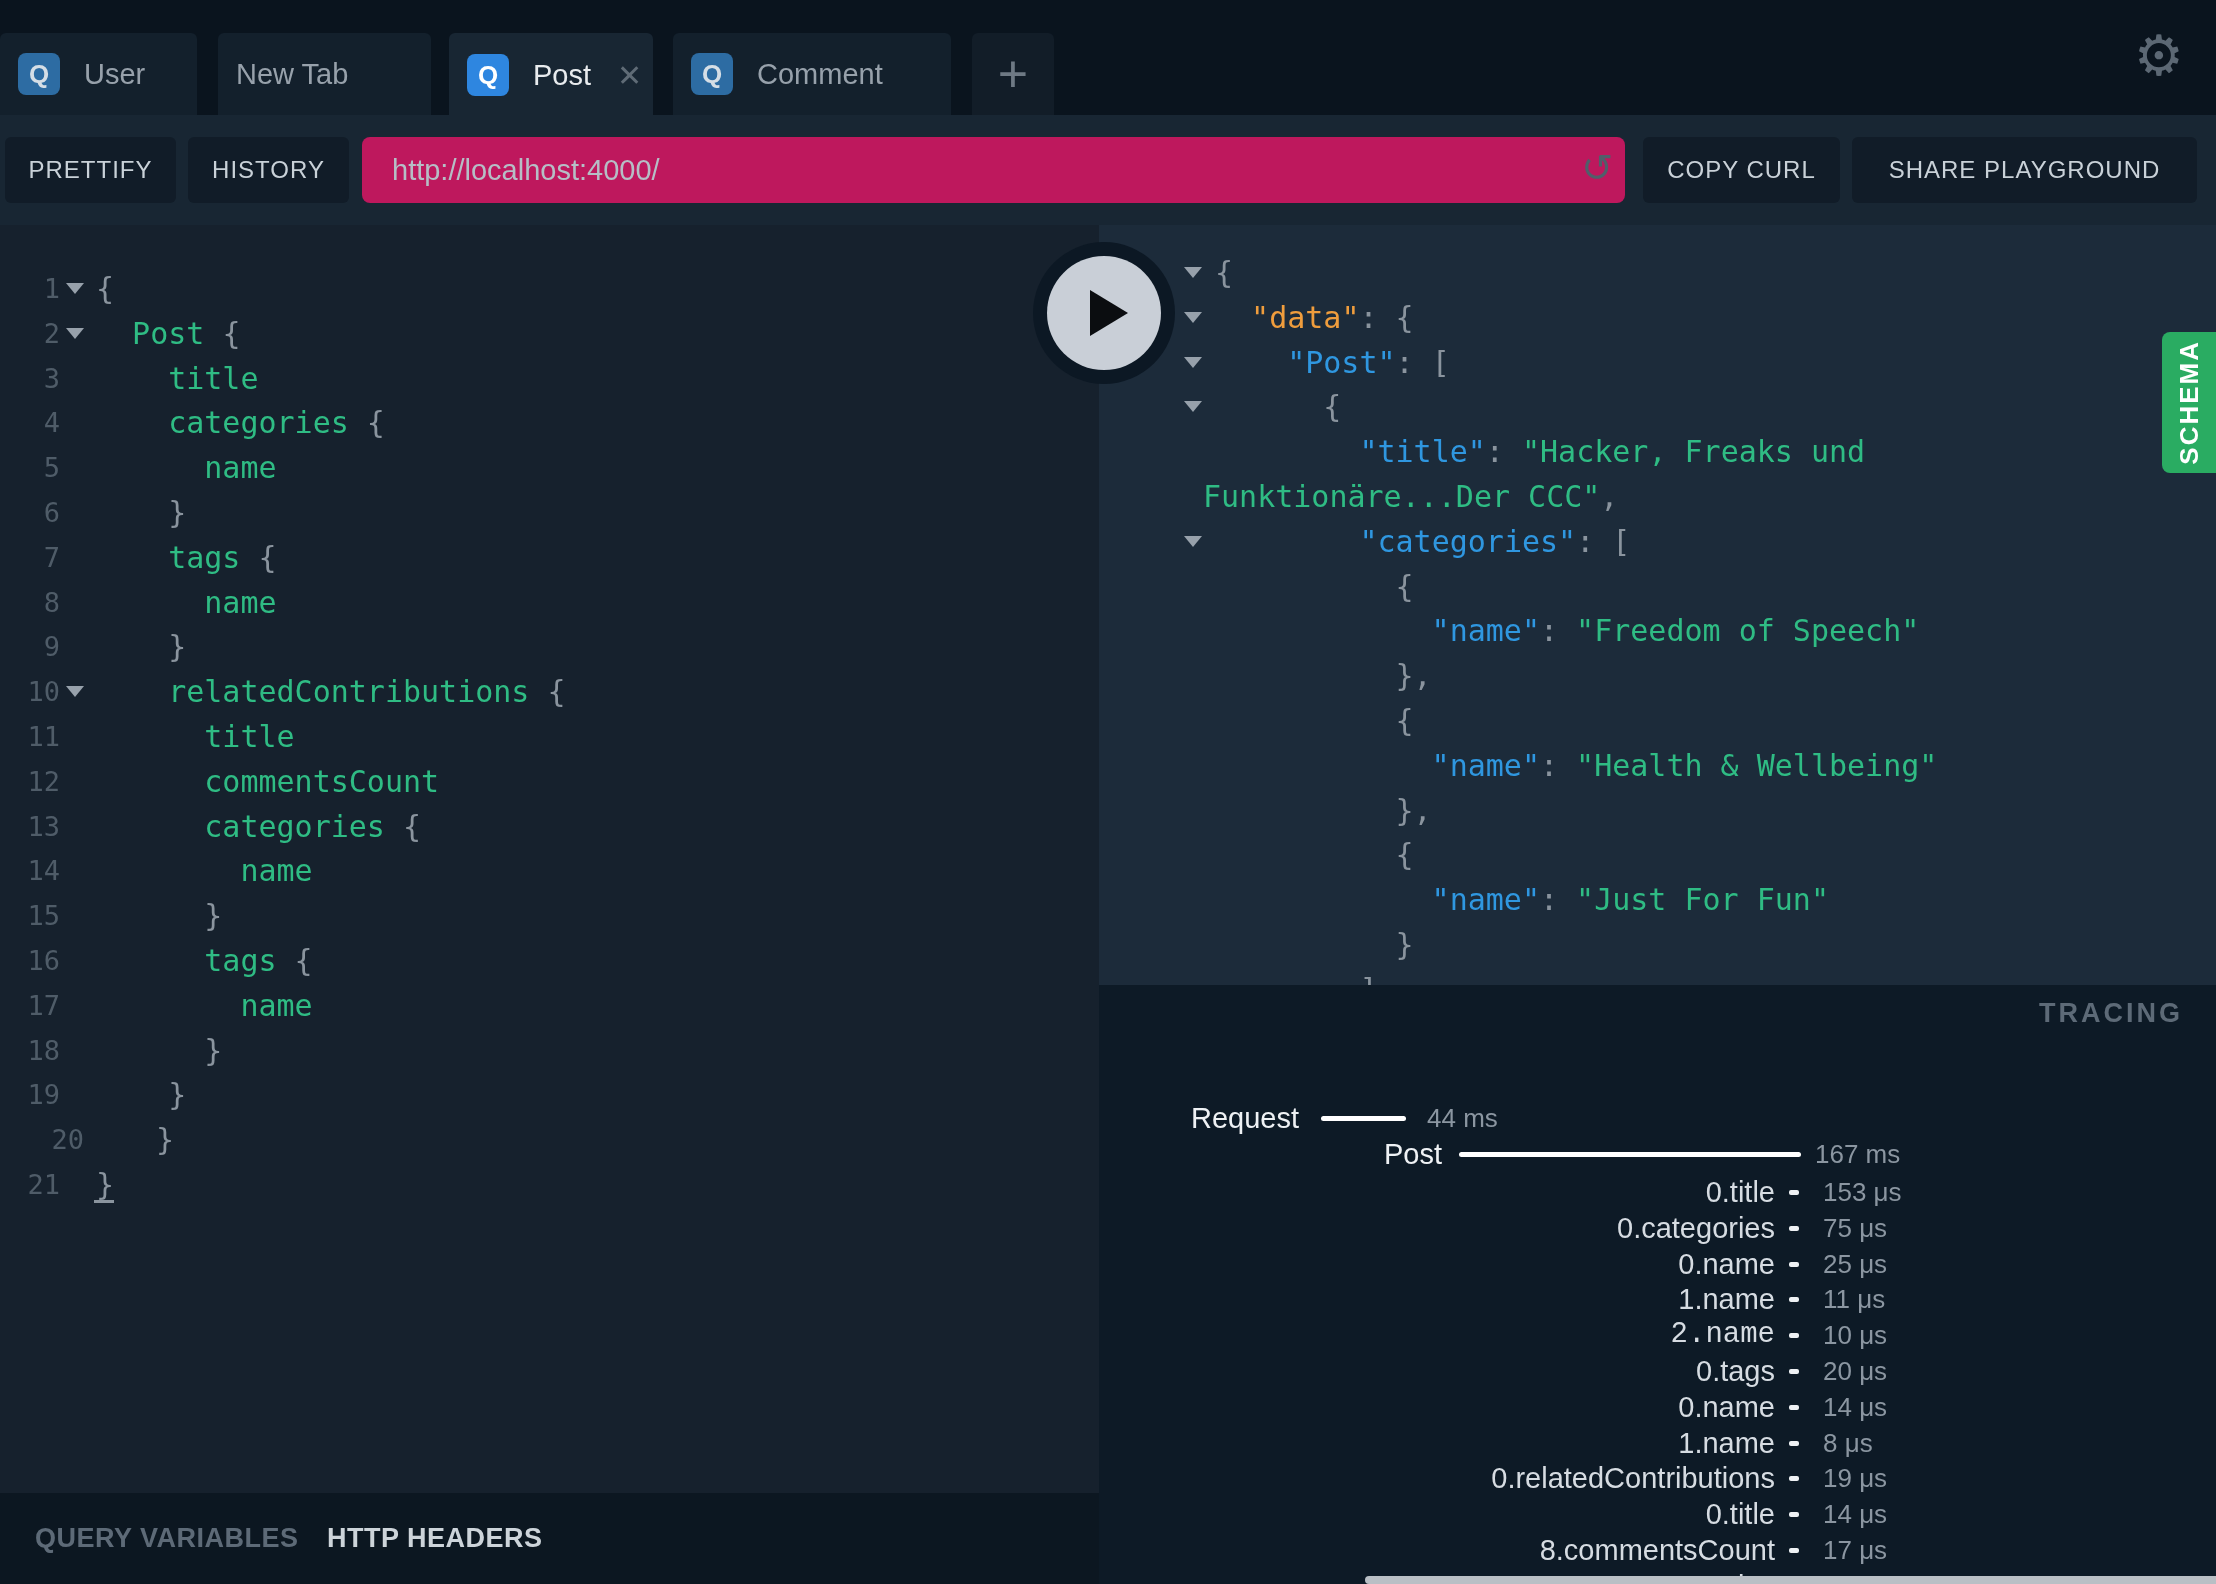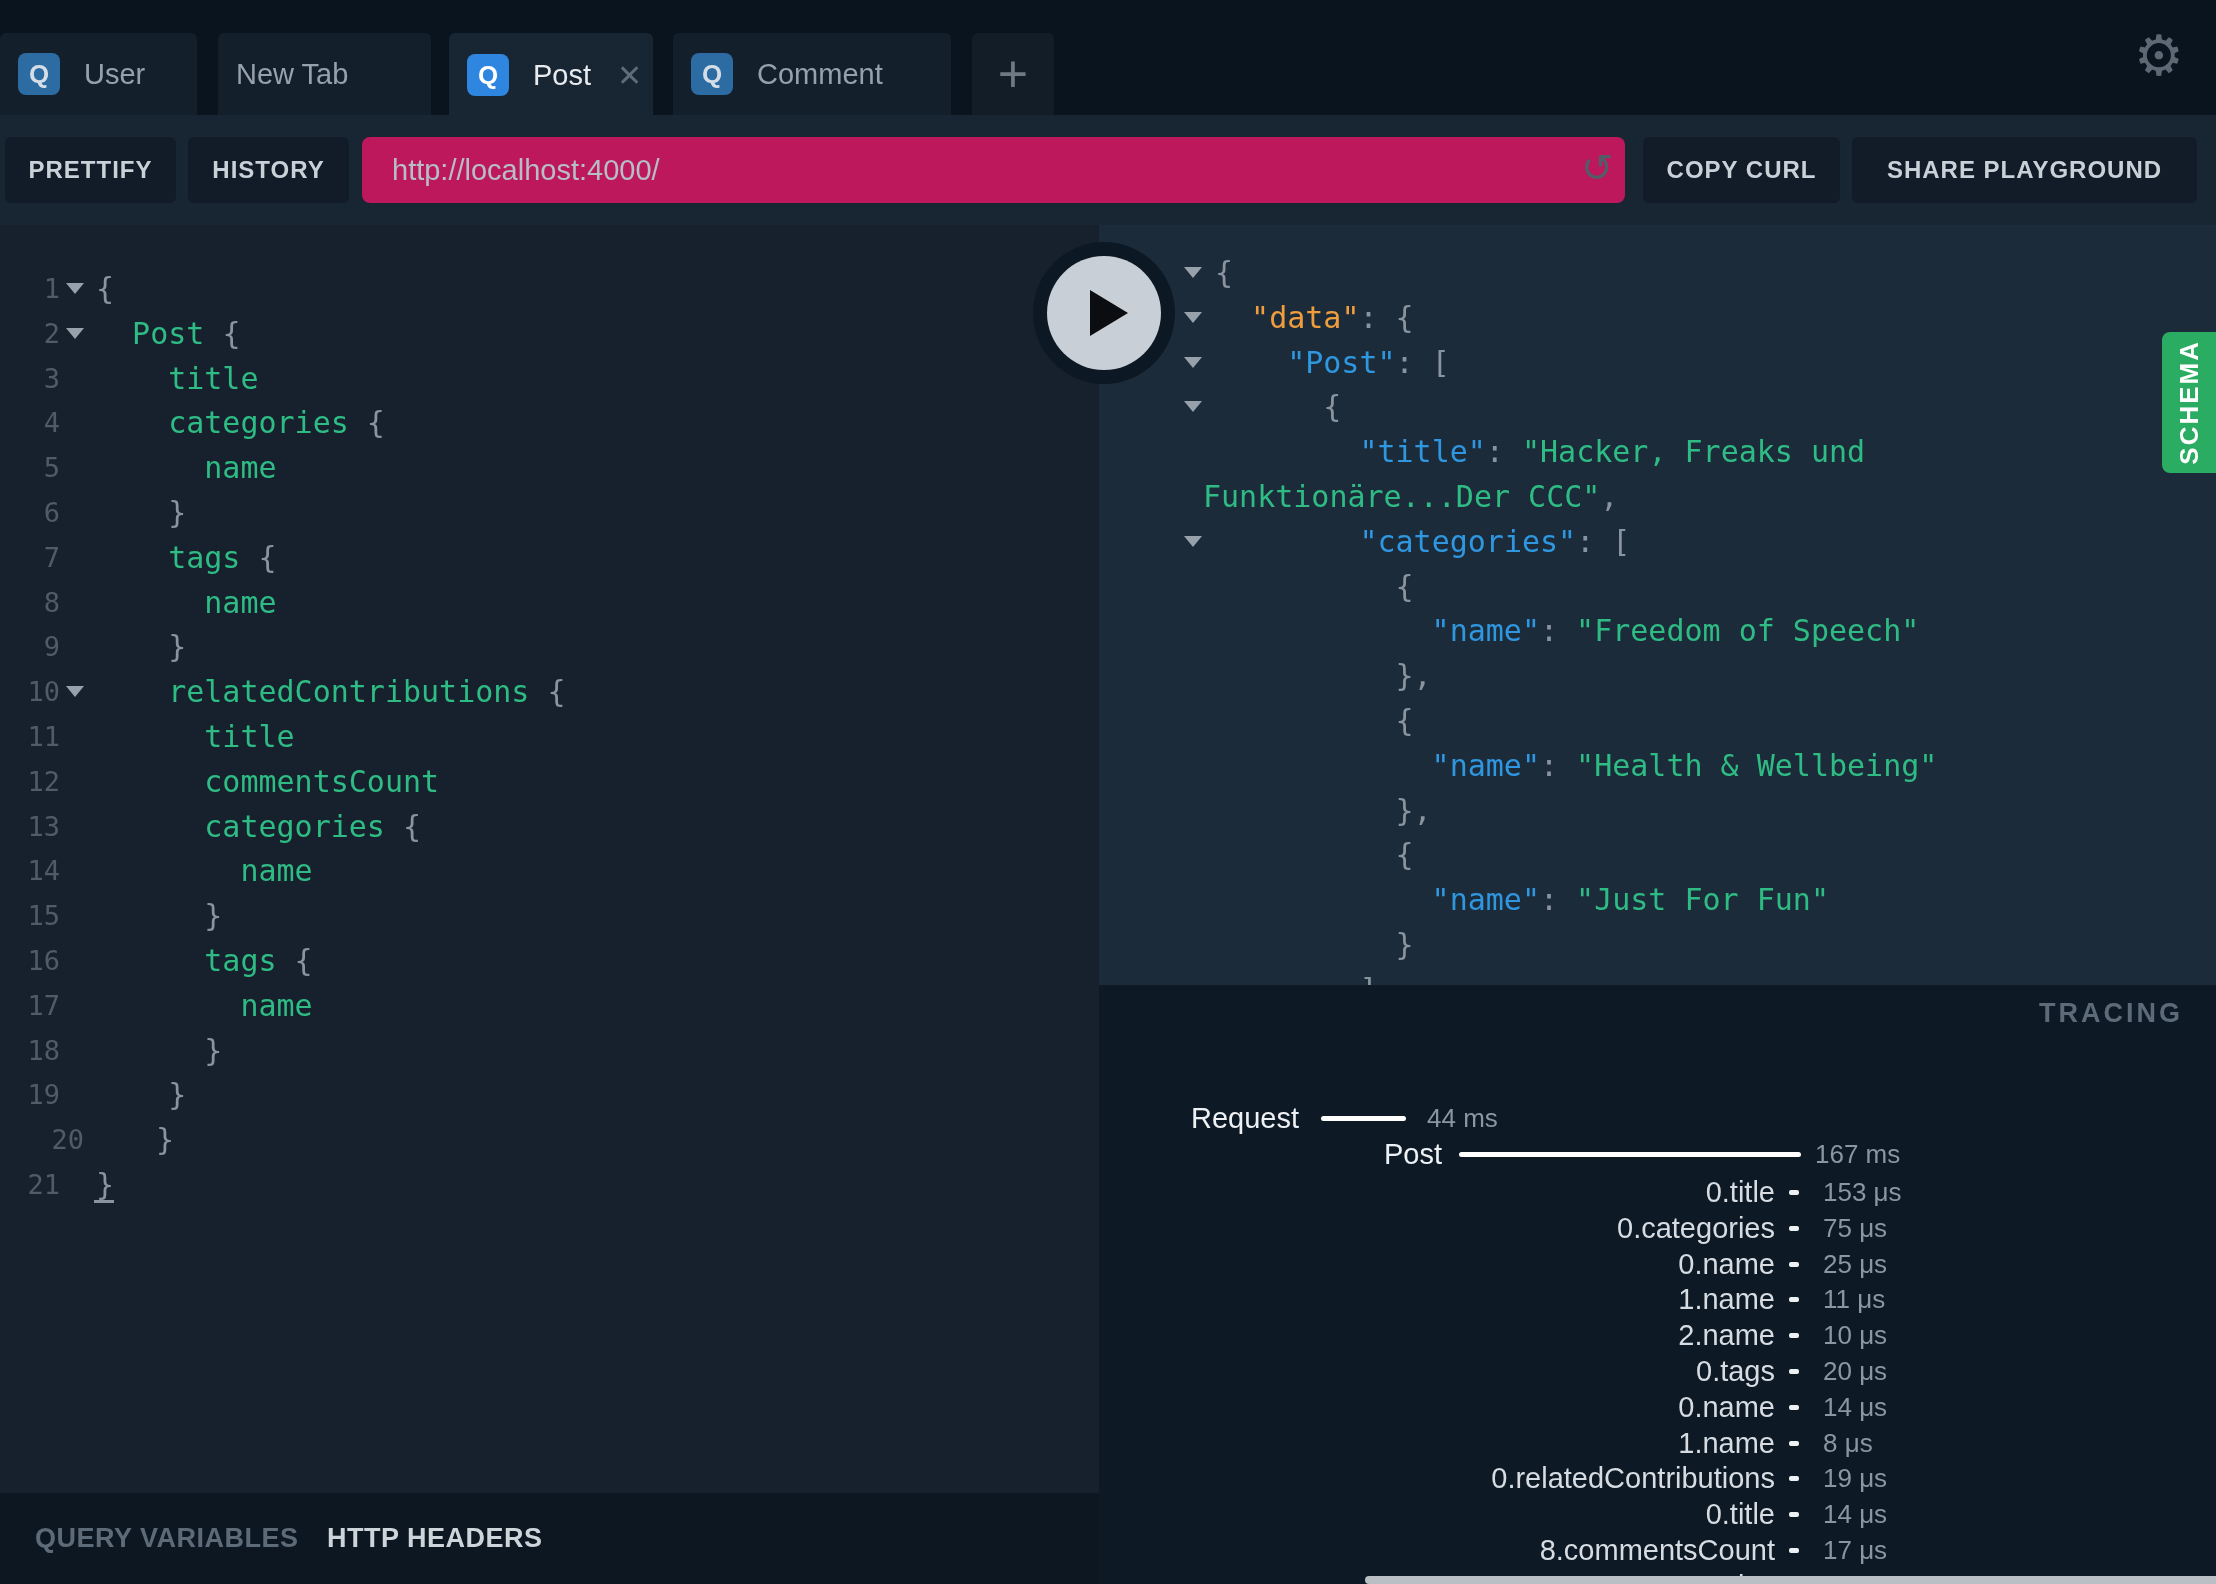--- a/index.html
+++ b/index.html
@@ -19,21 +19,21 @@
   .tab.active .tlabel{color:#e8ebee;}
   .tab .close{margin-left:26px;color:#5f6b76;font-size:30px;}
   .plus-tab{position:absolute;top:33px;left:972px;width:82px;height:82px;background:#121d28;
        border-radius:6px 6px 0 0;display:flex;align-items:center;justify-content:center;
        color:#6e7984;font-size:52px;font-weight:300;cursor:pointer;}
   #gear{position:absolute;right:32px;top:28px;font-size:56px;color:#5c6874;
        font-family:"DejaVu Sans",sans-serif;cursor:pointer;line-height:1;}
   
   #toolbar{position:absolute;left:0;top:115px;width:2216px;height:110px;background:#182633;}
   .tbtn{position:absolute;top:22px;height:66px;background:#111c28;border-radius:6px;border:none;
-       color:#c9d1d8;font-family:"Liberation Sans",sans-serif;font-size:24px;font-weight:700;
+       color:#c9d1d8;font-family:"Liberation Sans",sans-serif;font-size:24px;font-weight:400;
        letter-spacing:1px;display:flex;align-items:center;justify-content:center;cursor:pointer;}
   #urlwrap{position:absolute;left:362px;top:22px;width:1263px;height:66px;}
   #urlinput{width:100%;height:100%;box-sizing:border-box;background:#be185d;border:none;border-radius:8px;
        color:#b6bec6;font-size:29px;font-family:"Liberation Sans",sans-serif;padding:0 60px 0 30px;outline:none;}
   #reload{position:absolute;right:12px;top:12px;font-size:38px;color:#515e6a;
        font-family:"DejaVu Sans",sans-serif;cursor:pointer;line-height:1;}
   
   #editor-pane{position:absolute;left:0;top:225px;width:1099px;height:1268px;background:#16212d;overflow:hidden;}
   #response-pane{position:absolute;left:1099px;top:225px;width:1117px;height:760px;background:#1c2b3a;overflow:hidden;}
   .cl{position:absolute;left:0;right:0;height:45px;line-height:45px;
@@ -195,21 +195,21 @@
           <span class="t-label" style="right: 441px;">0.name</span>
           <span class="t-dash"></span>
           <span class="t-val" style="left: 724px;">25 μs</span>
         </div>
         <div class="t-row" style="top: 296.4px; left: 0px; right: 0px;">
           <span class="t-label" style="right: 441px;">1.name</span>
           <span class="t-dash"></span>
           <span class="t-val" style="left: 724px;">11 μs</span>
         </div>
         <div class="t-row" style="top: 332.2px; left: 0px; right: 0px;">
-          <span class="t-label" style="right: 441px;">2.name</span>
+          <span class="t-label" style="right: 441px; font-family: Liberation Mono, monospace;">2.name</span>
           <span class="t-dash"></span>
           <span class="t-val" style="left: 724px;">10 μs</span>
         </div>
         <div class="t-row" style="top: 368px; left: 0px; right: 0px;">
           <span class="t-label" style="right: 441px;">0.tags</span>
           <span class="t-dash"></span>
           <span class="t-val" style="left: 724px;">20 μs</span>
         </div>
         <div class="t-row" style="top: 403.8px; left: 0px; right: 0px;">
           <span class="t-label" style="right: 441px;">0.name</span>

